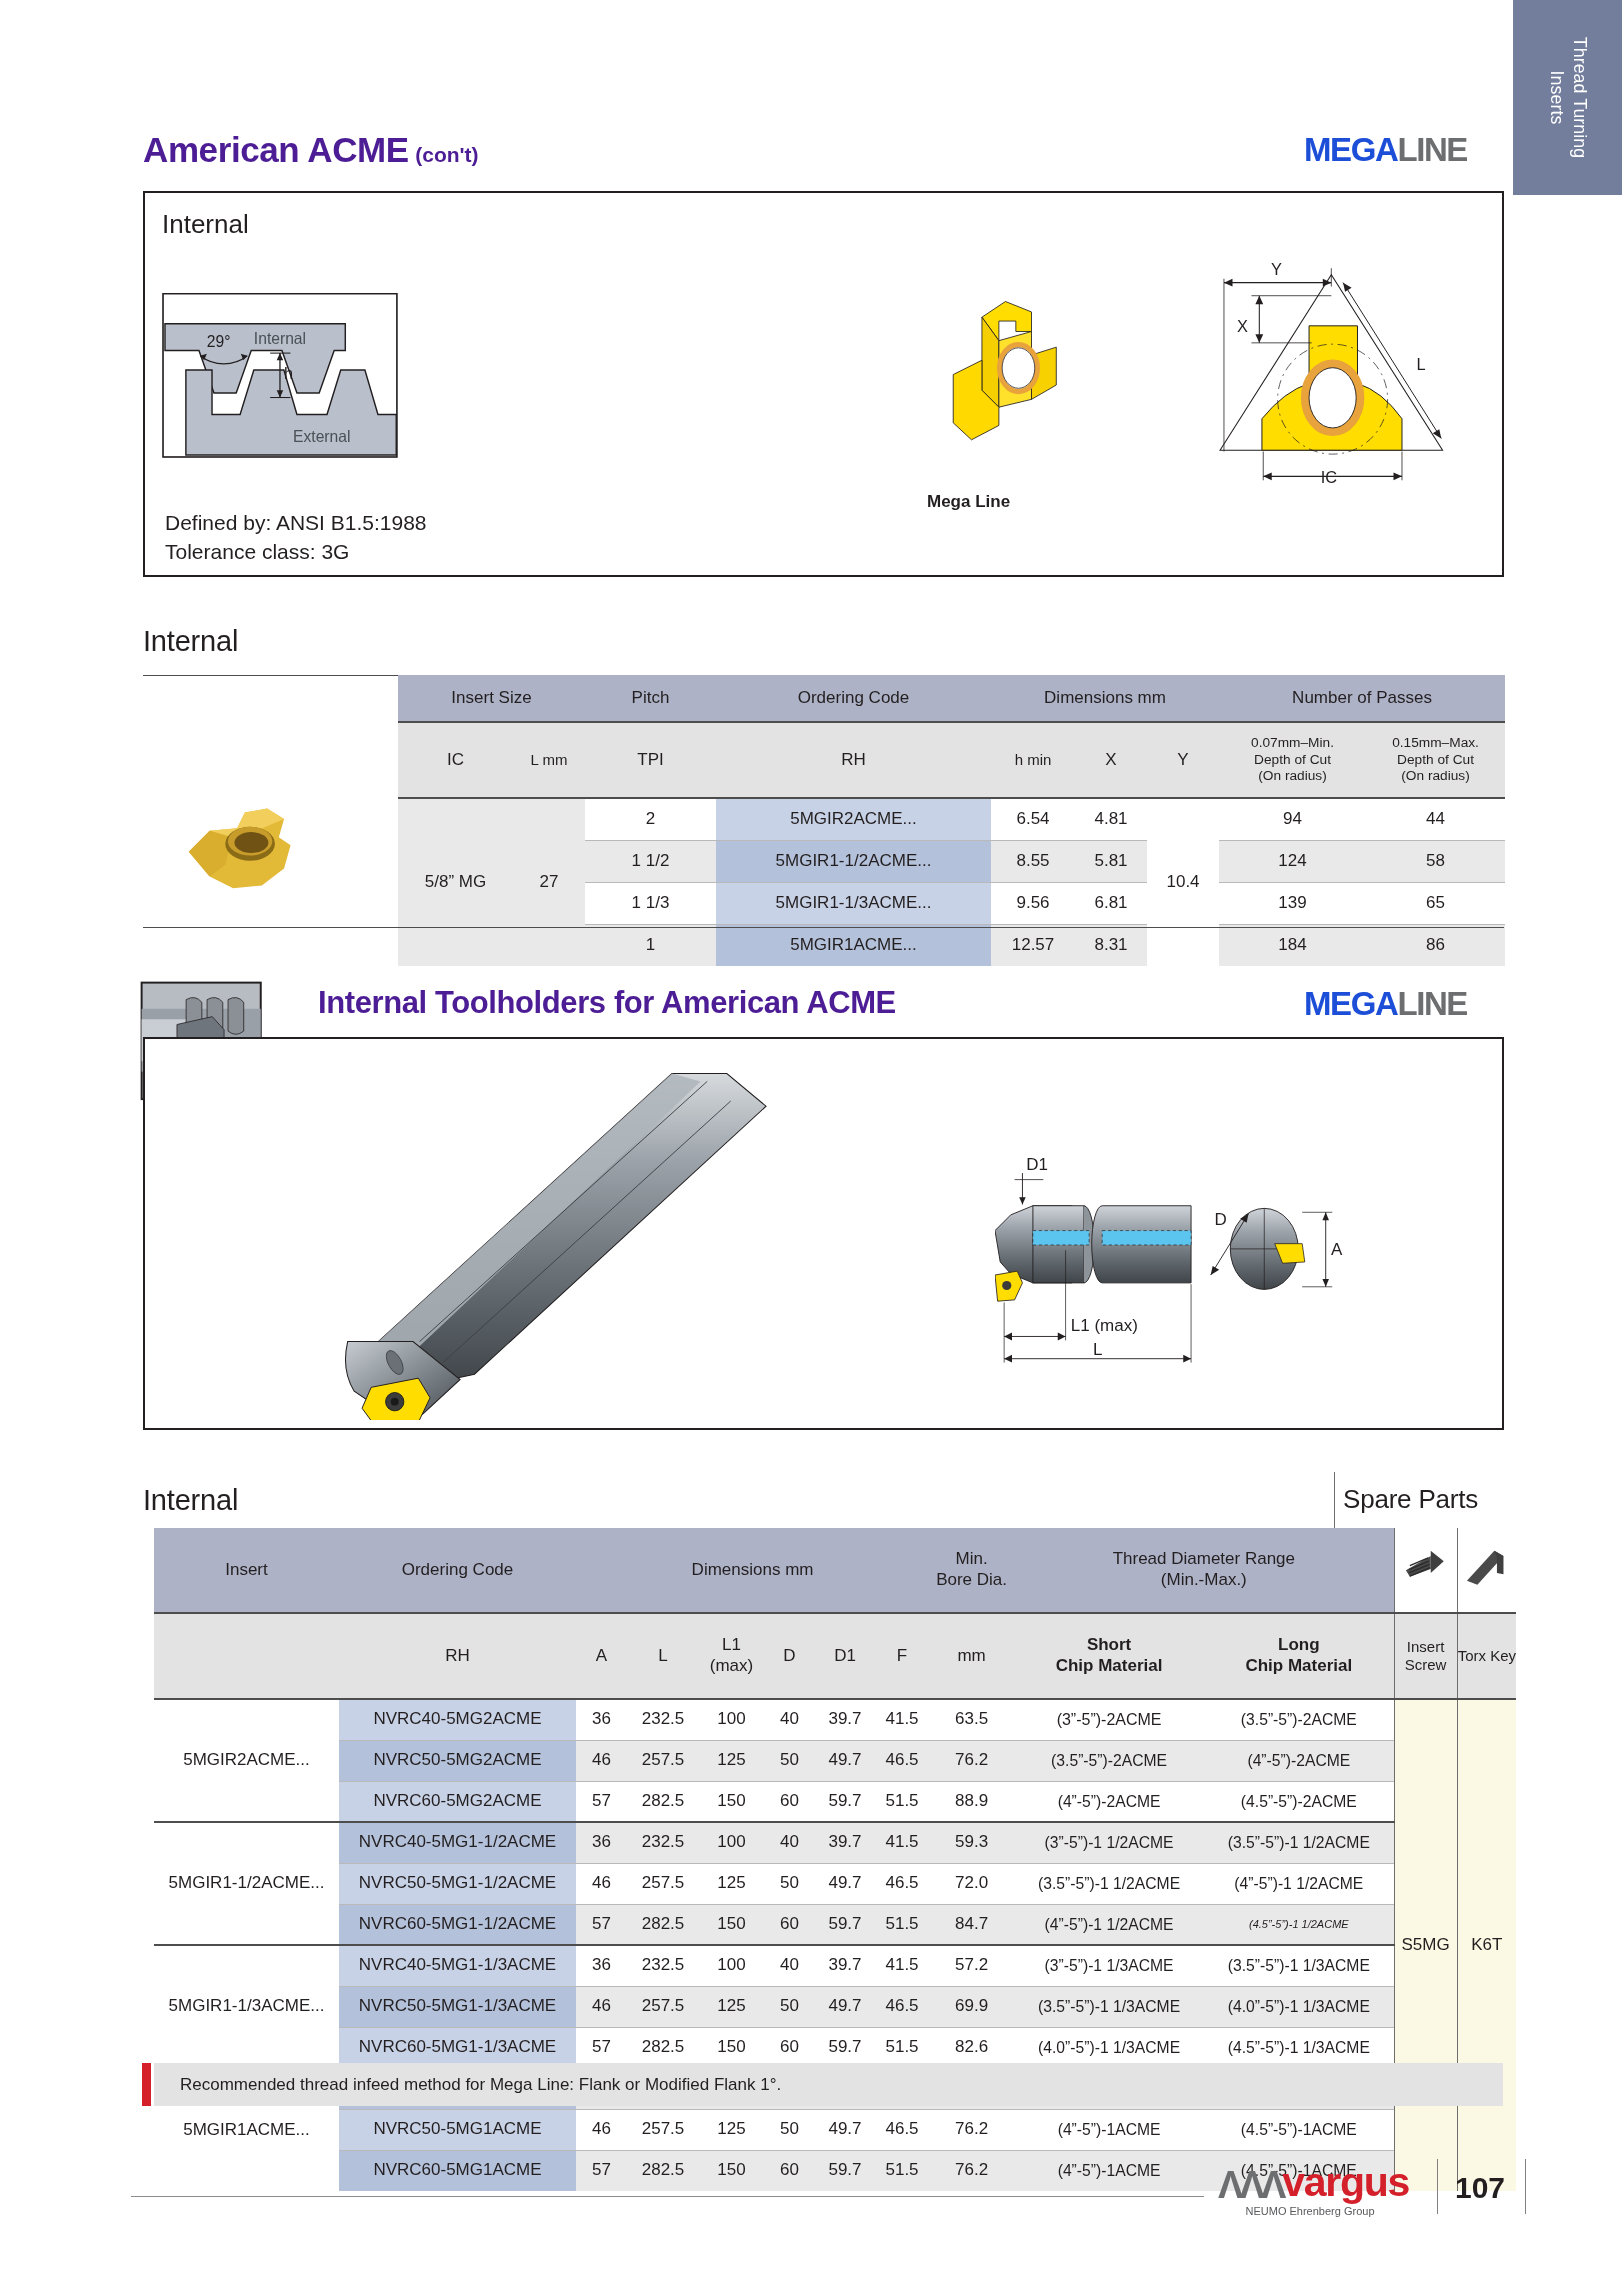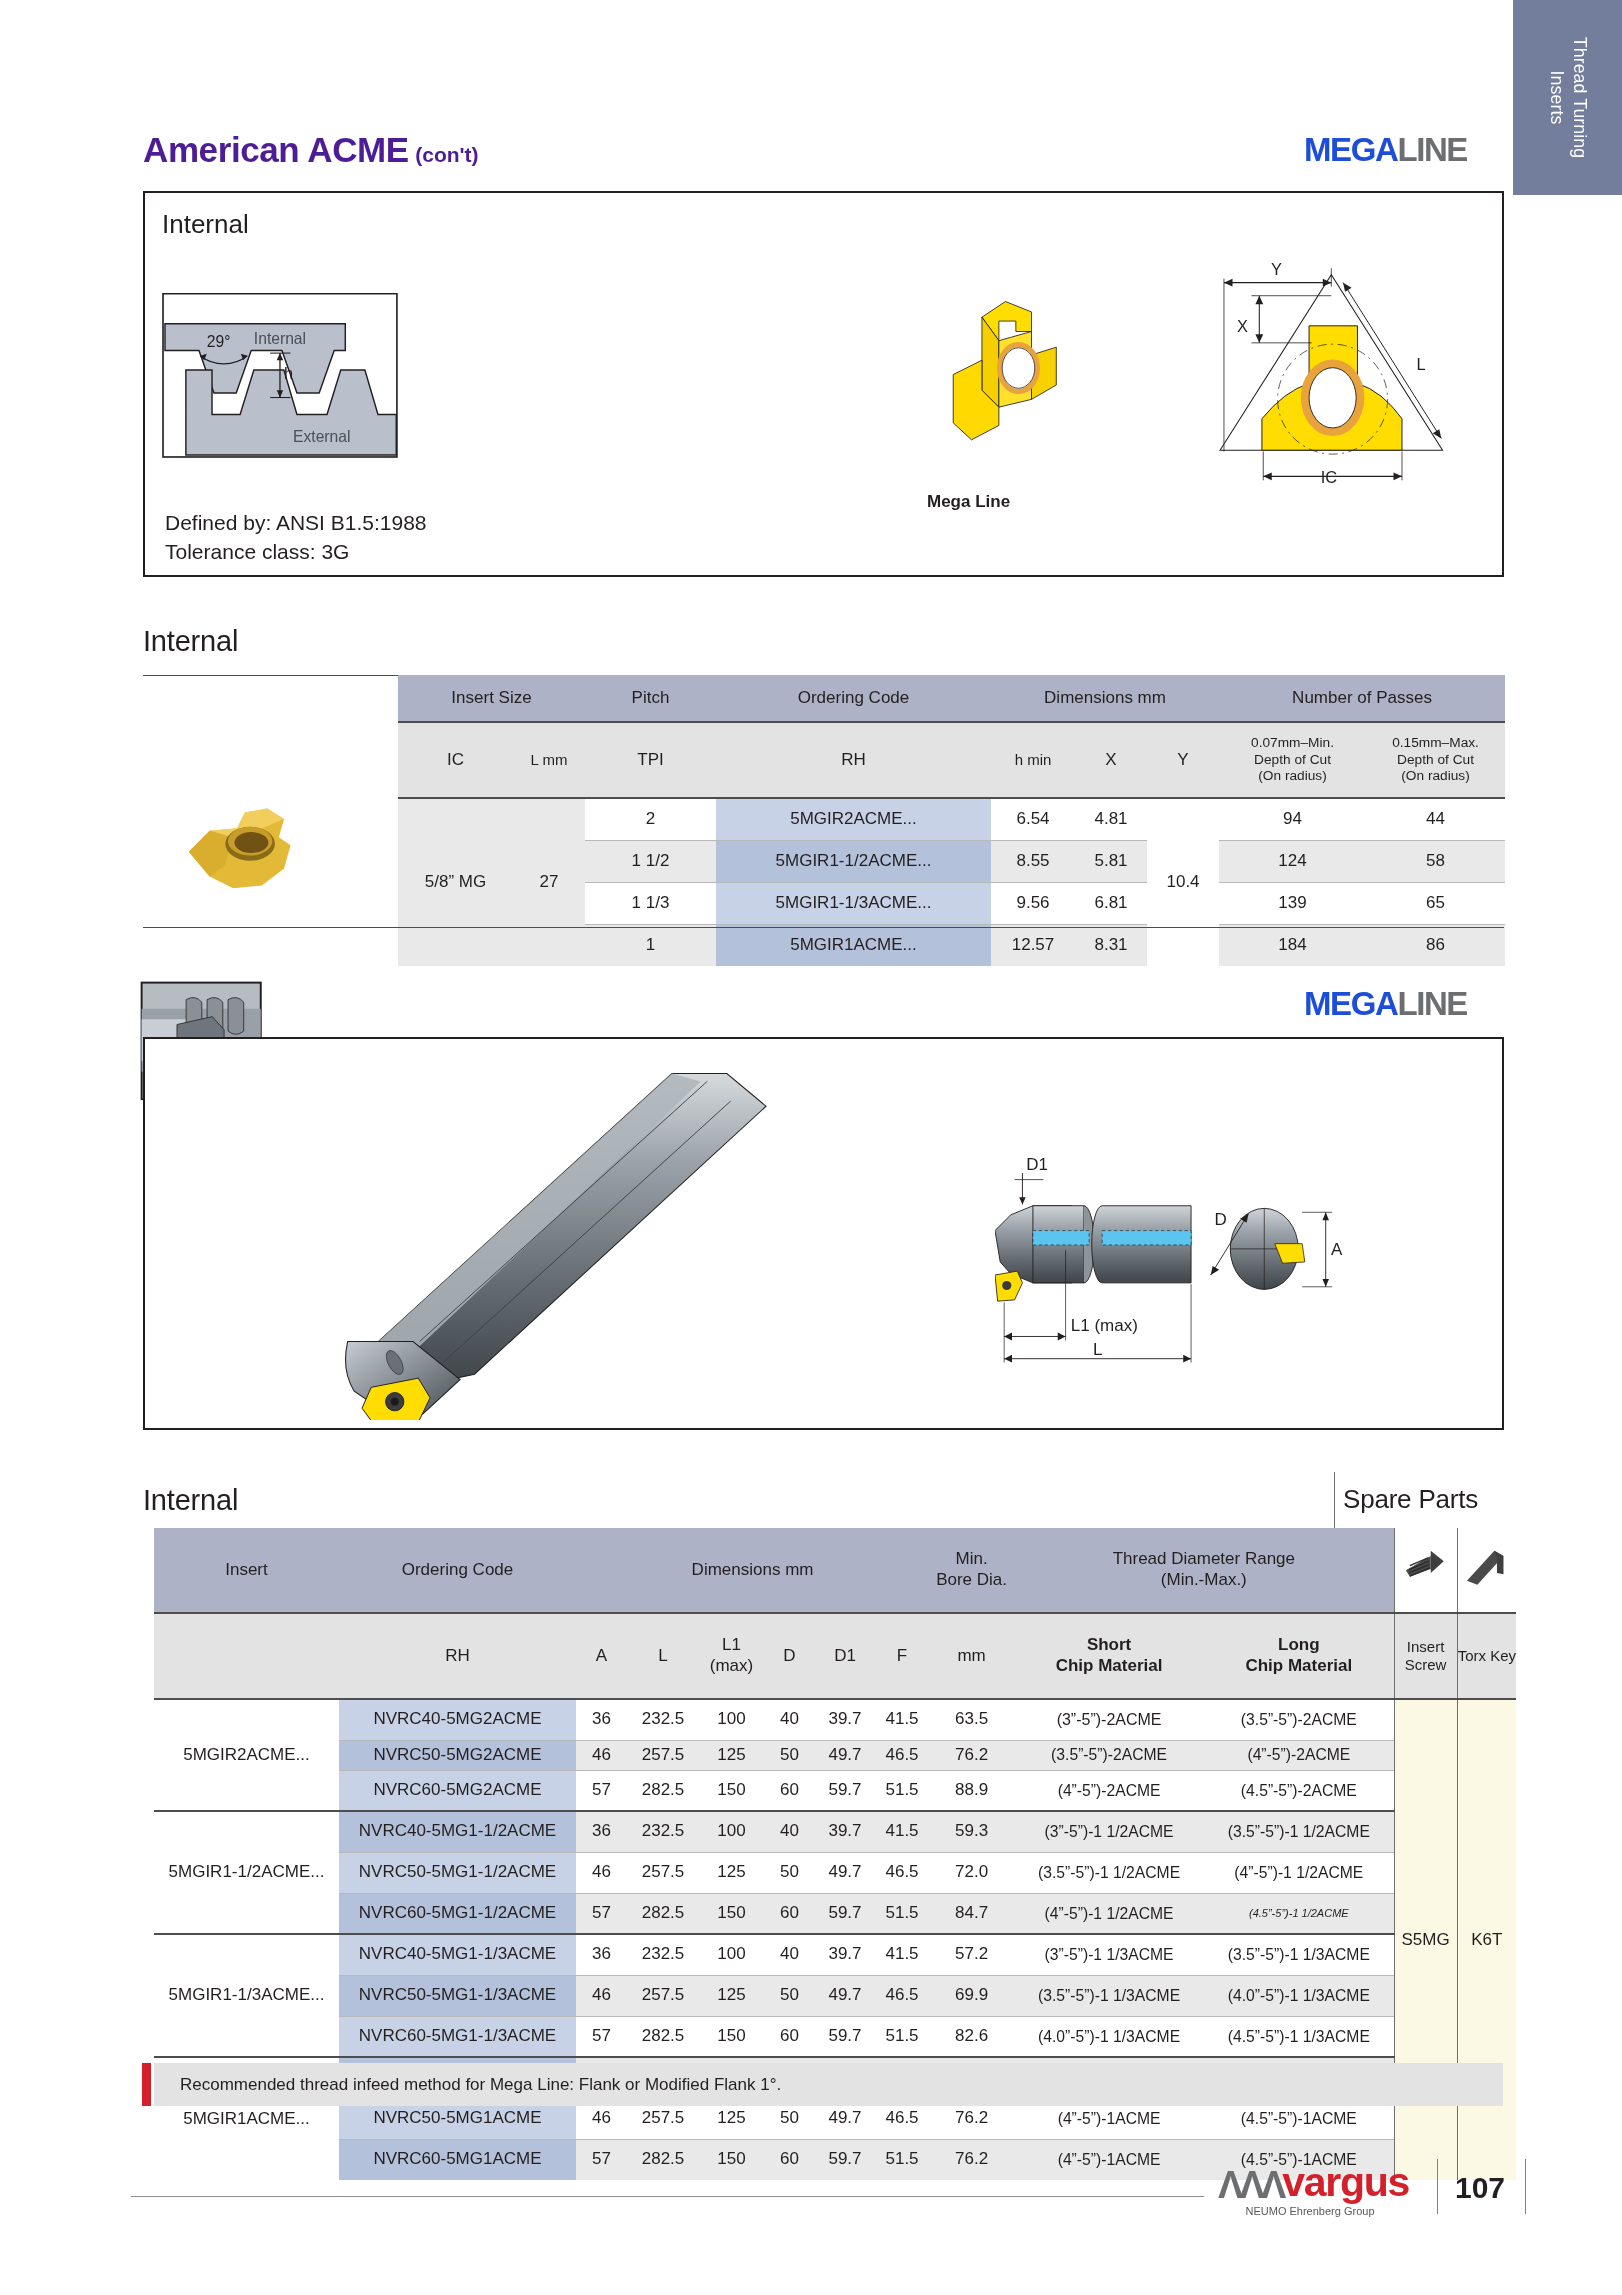--- a/index.html
+++ b/index.html
@@ -257,20 +257,21 @@
     <path d="M104,30 q14,-8 24,4 l0,44 q-12,10 -24,0 Z" fill="#8b9096" stroke="#231f20" stroke-width="1.2"></path>
     <path d="M136,30 q14,-8 24,4 l0,44 q-12,10 -24,0 Z" fill="#8b9096" stroke="#231f20" stroke-width="1.2"></path>
     <path d="M72,116 q14,-8 24,4 l0,44 q-12,10 -24,0 Z" fill="#8b9096" stroke="#231f20" stroke-width="1.2"></path>
     <path d="M104,116 q14,-8 24,4 l0,44 q-12,10 -24,0 Z" fill="#8b9096" stroke="#231f20" stroke-width="1.2"></path>
     <path d="M136,116 q14,-8 24,4 l0,44 q-12,10 -24,0 Z" fill="#8b9096" stroke="#231f20" stroke-width="1.2"></path>
     <path d="M58,68 L112,56 L130,76 L130,104 L86,110 L58,96 Z" fill="#6f757c" stroke="#231f20" stroke-width="1.2"></path>
     <path d="M64,104 L102,100 L100,126 L80,132 L62,122 Z" fill="#ffdd00" stroke="#231f20" stroke-width="1.2"></path>
     <circle cx="80" cy="114" r="7" fill="#3a3a3a"></circle>
   </svg>
 
+  <div class="h1" style="left:318px;top:985px;font-size:31px;">Internal Toolholders for American ACME</div>
   <div class="megaline" style="left:1304px;top:985px;">
     <span class="m">MEGA</span><span class="l">LINE</span>
   </div>
 
   <div class="panel" style="left:143px;top:1037px;width:1361px;height:393px;"></div>
 
   <svg class="figbox" style="left:308px;top:1067px;" width="550" height="353" viewBox="0 0 840 540">
     <defs>
       <linearGradient id="bar" x1="0" y1="0" x2="0" y2="1">
         <stop offset="0%" stop-color="#d6dadd"></stop>
@@ -427,21 +428,21 @@
           <td>100</td>
           <td>40</td>
           <td>39.7</td>
           <td>41.5</td>
           <td>63.5</td>
           <td style="font-size: 16px;">(3”-5”)-2ACME</td>
           <td style="font-size: 15.7px;">(3.5”-5”)-2ACME</td>
           <td rowspan="12" class="spare" style="border-left: 1.3px solid rgb(110, 110, 110);">S5MG</td>
           <td rowspan="12" class="spare" style="border-left: 1.3px solid rgb(110, 110, 110);">K6T</td>
         </tr>
-        <tr class="rowB thin" style="height: 30px;">
+        <tr class="rowB thin" style="height: 41px;">
           <td class="codeB">NVRC50-5MG2ACME</td>
           <td>46</td>
           <td>257.5</td>
           <td>125</td>
           <td>50</td>
           <td>49.7</td>
           <td>46.5</td>
           <td>76.2</td>
           <td style="font-size: 15.7px;">(3.5”-5”)-2ACME</td>
           <td style="font-size: 15.7px;">(4”-5”)-2ACME</td>

